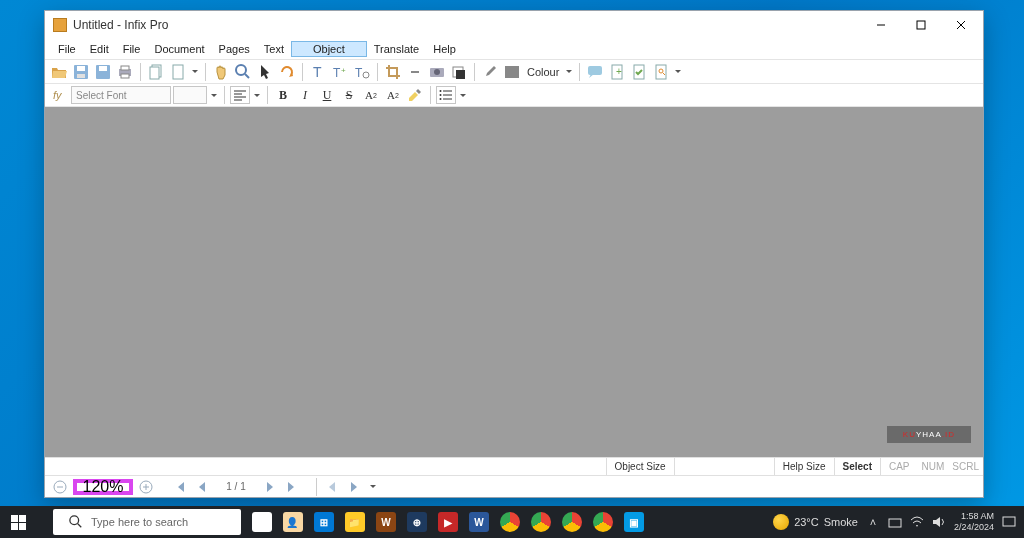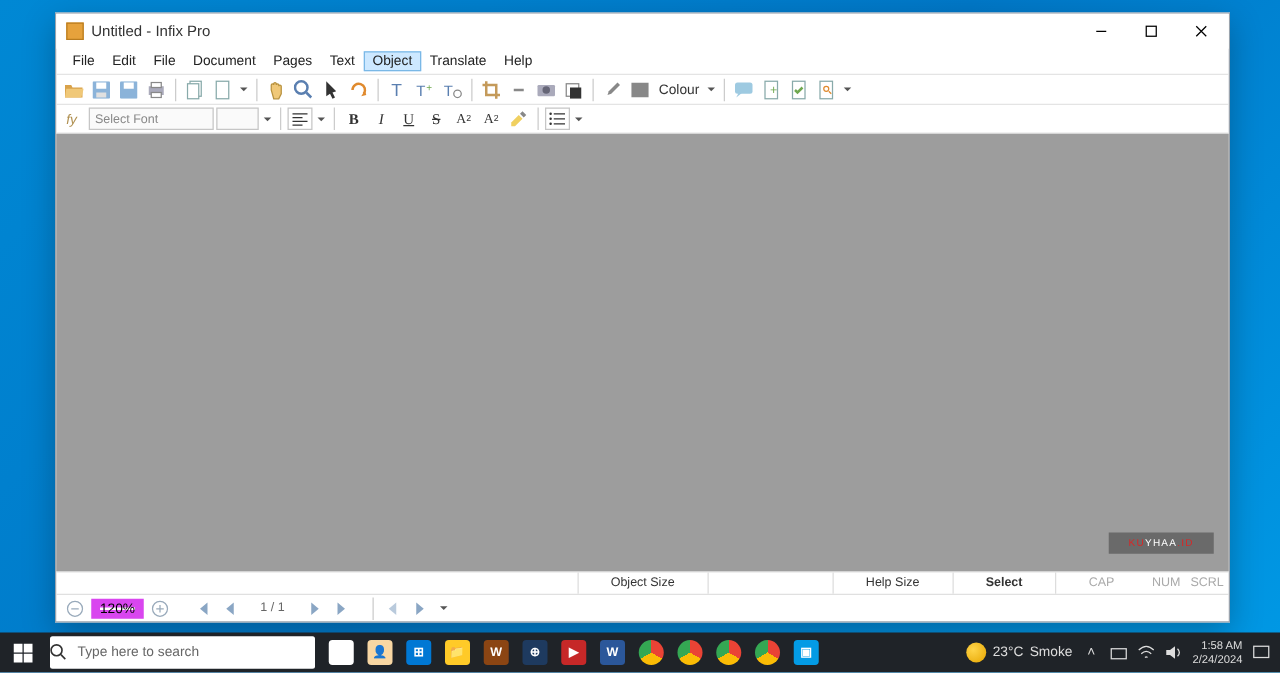--- a/index.html
+++ b/index.html
@@ -7,21 +7,21 @@
 body{background:linear-gradient(135deg,#0088d4 0%,#0078c8 50%,#0099e5 100%);position:relative}
 .app-window{position:absolute;left:44px;top:10px;width:940px;height:488px;background:#fff;border:1px solid #9aa3ad;box-shadow:0 8px 24px rgba(0,0,0,.25);display:flex;flex-direction:column}
 .titlebar{height:28px;display:flex;align-items:center;padding:0 2px 0 8px;font-size:12px;color:#333;background:#fff}
 .title-icon{width:14px;height:14px;margin-right:6px;display:inline-block;background:#e6a23c;border:1px solid #b97c1f}
 .title-text{flex:1}
 .win-btns{display:flex;height:100%}
 .win-btn{width:40px;display:flex;align-items:center;justify-content:center;cursor:pointer}
 .win-btn svg{width:10px;height:10px}
 .menubar{height:20px;display:flex;align-items:center;padding:0 6px;font-size:11px;color:#222}
 .menu-item{padding:2px 7px;cursor:pointer}
-.menu-item.active{background:#cde8ff;border:1px solid #7ab8e6;padding:1px 6px}
+.menu-item.active{background:#cde8ff;border:1px solid #7ab8e6;padding:1px 21px}
 .toolbar{height:24px;display:flex;align-items:center;padding:1px 4px;gap:2px;border-top:1px solid #e4e4e4}
 .toolbar-row2{border-bottom:1px solid #e4e4e4}
 .tb-sep{width:1px;height:18px;background:#ccc;margin:0 3px}
 .tb-btn{width:20px;height:20px;display:flex;align-items:center;justify-content:center;cursor:pointer;border-radius:2px}
 .tb-drop{width:10px;height:20px;display:flex;align-items:center;justify-content:center;cursor:pointer}
 .tb-drop::after{content:"";border:3px solid transparent;border-top-color:#555;margin-top:3px}
 .colour-label{font-size:11px;color:#333;padding:0 3px}
 .font-box{width:100px;height:18px;border:1px solid #c6c6c6;background:#fafafa;font-size:10px;color:#888;padding:0 4px;display:flex;align-items:center;cursor:text}
 .size-box{width:34px;height:18px;border:1px solid #c6c6c6;background:#fafafa}
 .combo{display:flex;align-items:center;height:18px;border:1px solid #c6c6c6;padding:0 2px}
@@ -32,31 +32,31 @@
 .fmt-btn.under{text-decoration:underline}
 .fmt-btn.strike{text-decoration:line-through}
 .fmt-btn.sup{font-size:11px}
 .workspace{flex:1;background:#9d9d9d;position:relative}
 .watermark{position:absolute;right:12px;bottom:14px;background:#6a6a6a;padding:6px 16px 4px;text-align:center}
 .wm1{font-family:Georgia,serif;font-size:22px;font-weight:900;letter-spacing:1px}
 .wm1 .r{color:#d62828}.wm1 .w{color:#fff}
 .wm2{font-size:8px;letter-spacing:1px;margin-top:-2px}
 .wm2 .r{color:#d62828}.wm2 .w{color:#fff}
 .statusbar{height:18px;display:flex;align-items:center;font-size:10px;color:#333;border-top:1px solid #e0e0e0}
-.st-cell{border-left:1px solid #ddd;padding:0 26px;height:100%;display:flex;align-items:center}
+.st-cell{border-left:1px solid #ddd;padding:0 8px;height:100%;display:flex;align-items:center}
 .st-spacer{flex:1}
 .navbar{height:22px;display:flex;align-items:center;padding:0 6px;gap:4px;border-top:1px solid #e0e0e0}
 .nav-btn{width:18px;height:18px;display:flex;align-items:center;justify-content:center;cursor:pointer;color:#5a7fb0}
-.zoom-box{width:42px;height:16px;border:7px solid #d946ef;font-size:11px;display:flex;align-items:center;justify-content:center}
+.zoom-box{width:60px;height:16px;border:4px solid #d946ef;font-size:16px;display:flex;align-items:center;justify-content:center}
 .page-box{width:42px;height:16px;font-size:10px;display:flex;align-items:center;justify-content:center;color:#666}
 .taskbar{position:absolute;bottom:0;left:0;right:0;height:32px;background:#1f2328;display:flex;align-items:center;color:#fff;font-size:11px}
 .start-btn{width:36px;height:32px;display:flex;align-items:center;justify-content:center;cursor:pointer}
 .win-logo{display:grid;grid-template-columns:7px 7px;grid-template-rows:7px 7px;gap:1px}
 .win-logo span{background:#fff}
-.search-box{width:212px;height:26px;background:#fff;border-radius:2px;display:flex;align-items:center;padding:0 0;color:#666;margin-left:4px;margin-right:6px;cursor:text}
+.search-box{width:188px;height:26px;background:#fff;border-radius:2px;display:flex;align-items:center;padding:0 16px;color:#666;margin-left:17px;margin-right:6px;cursor:text}
 .search-box svg{width:14px;height:14px;margin-right:8px;color:#333}
 .tb-icons{display:flex;align-items:center;gap:1px}
 .tb-app{width:30px;height:32px;display:flex;align-items:center;justify-content:center;cursor:pointer}
 .tb-app .ico{width:20px;height:20px;border-radius:3px;display:flex;align-items:center;justify-content:center;font-size:10px;font-weight:bold}
 .tray{margin-left:auto;display:flex;align-items:center;gap:8px;padding:0 8px;color:#ddd}
 .weather{display:flex;align-items:center;gap:5px;font-size:11px}
 .weather .sun{width:16px;height:16px;border-radius:50%;background:radial-gradient(circle at 35% 35%,#ffd54a,#e6a500)}
 .clock{text-align:right;font-size:9px;line-height:11px}
 .tray-ico{width:14px;height:14px;display:flex;align-items:center;justify-content:center}
 

